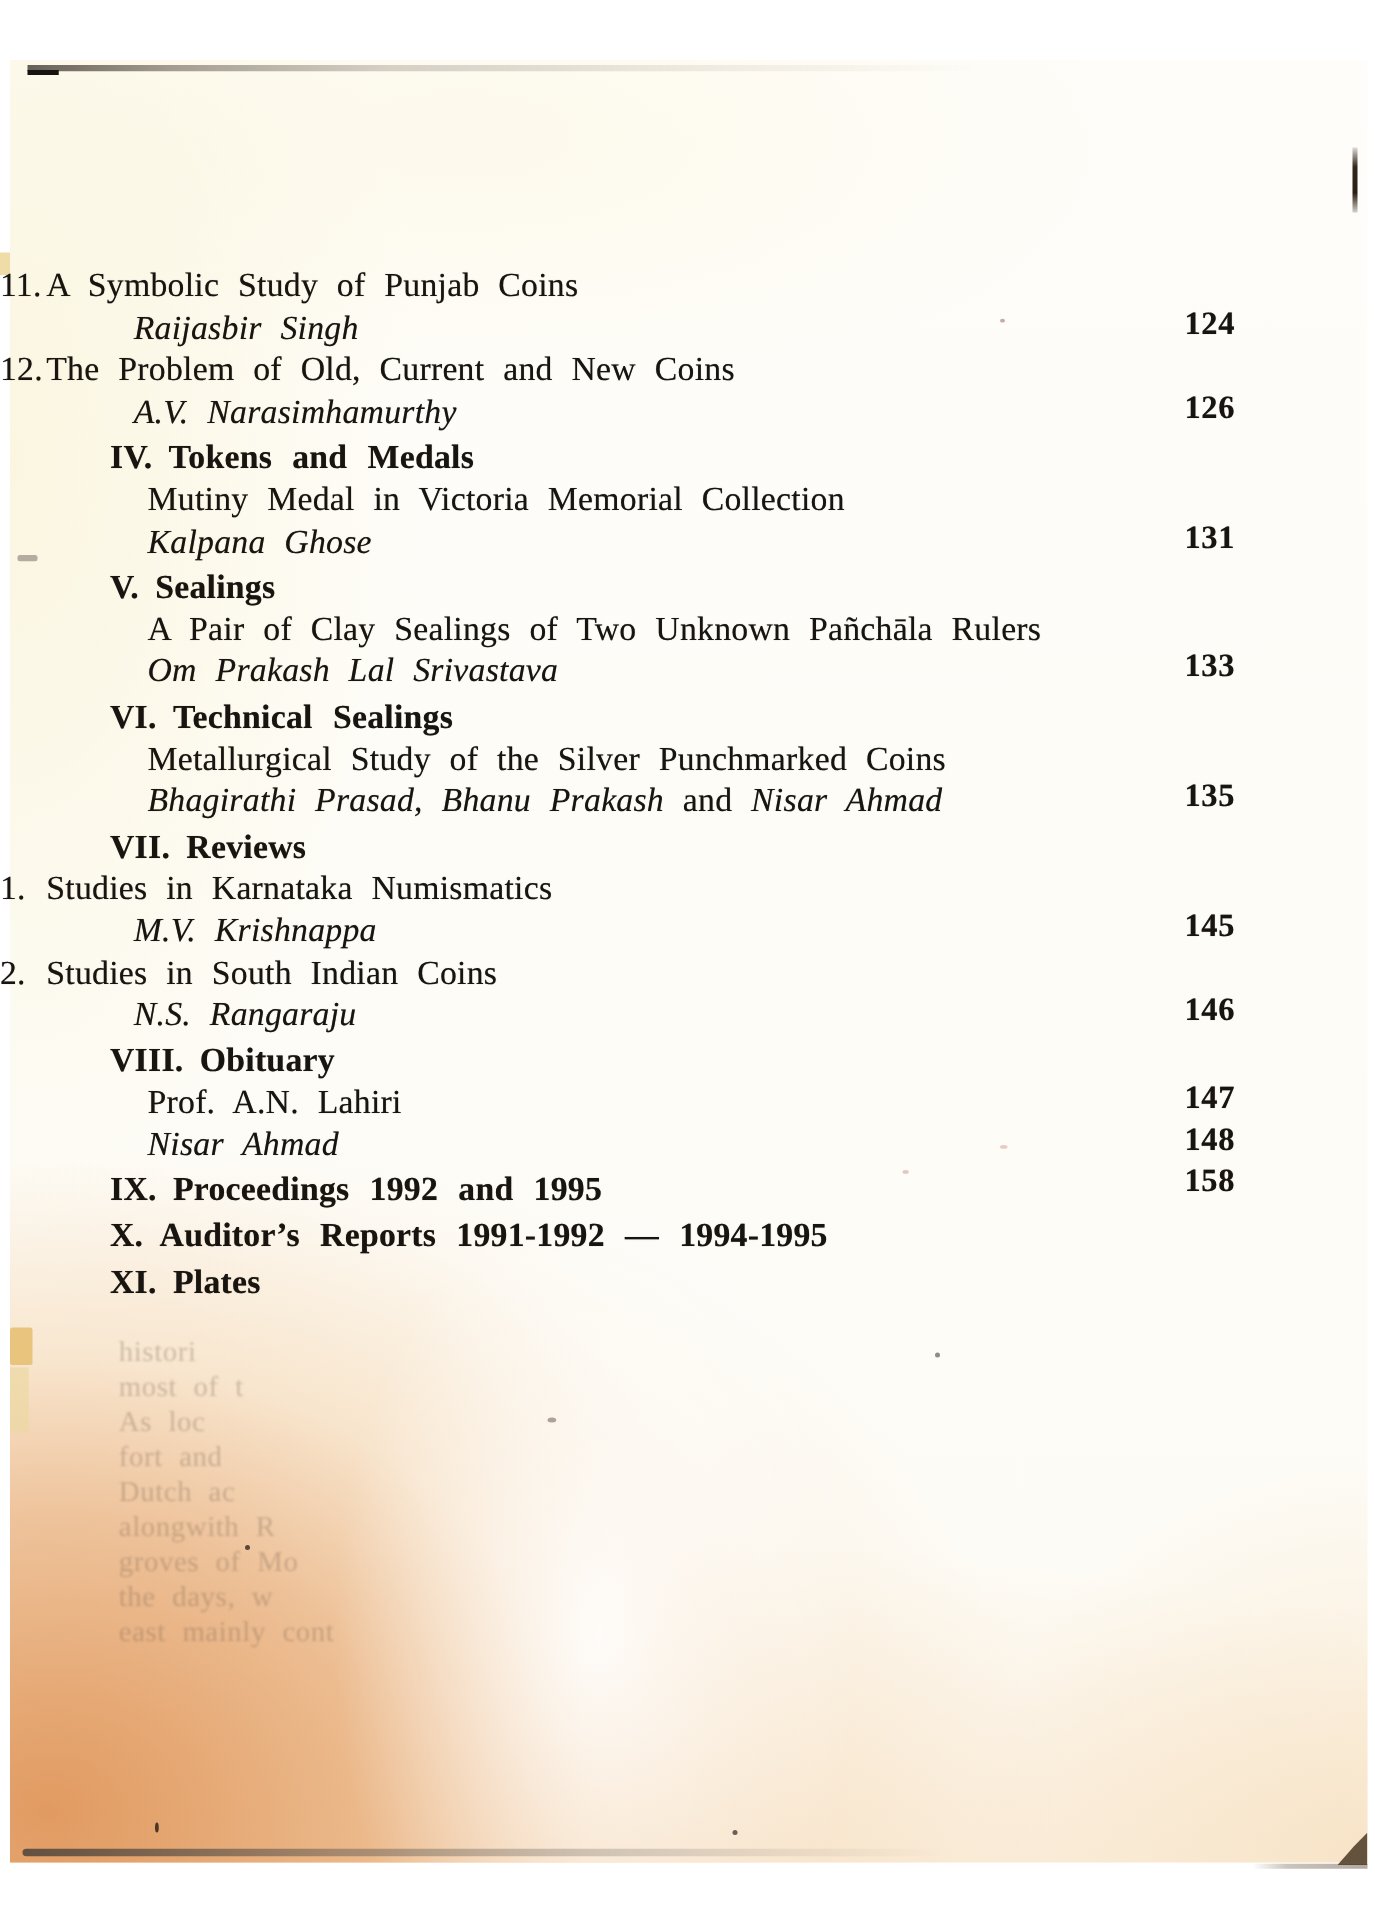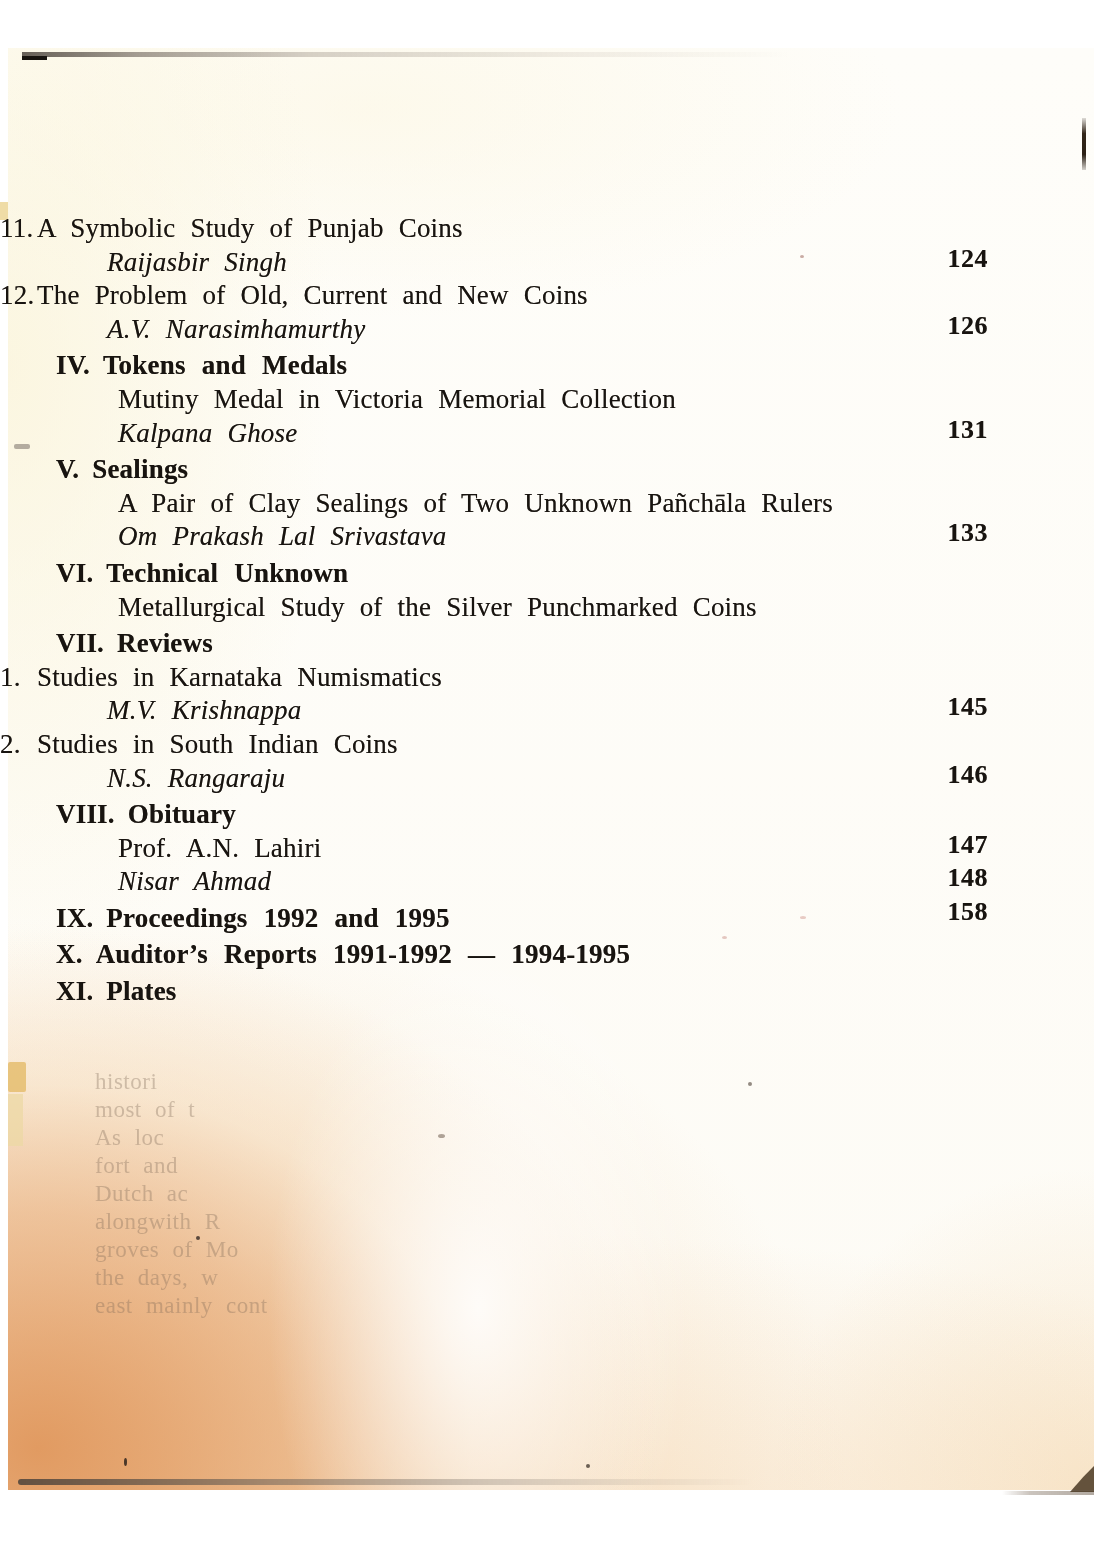--- a/index.html
+++ b/index.html
@@ -44,21 +44,21 @@
   .bleed{
     position:absolute;left:95px;top:1068px;width:420px;
     font-size:23px;line-height:28px;color:rgba(122,102,85,0.34);
     filter:blur(0.7px);white-space:nowrap;letter-spacing:0.5px;word-spacing:0.3em;
   }
   
   .toc{position:absolute;left:0;top:212px;width:1100px;color:#181410;}
   .row{position:relative;line-height:33.6px;font-size:27px;white-space:nowrap;
        word-spacing:0.30em;letter-spacing:0.2px;
        text-shadow:0 0 0.6px rgba(25,18,10,0.55);}
-  .row.section{font-weight:700;padding-left:56px;padding-top:3px;word-spacing:0.34em;}
+  .row.section{font-weight:700;padding-left:88px;padding-top:3px;word-spacing:0.34em;}
   .row.section .num{margin-right:13px;}
   .row.item.numbered{}
   .row.item.numbered .num{display:inline-block;width:37px;}
   .row.item.plain{padding-left:118px;}
   .row.author.sub{padding-left:107px;}
   .row.author.plain{padding-left:118px;}
   .seg.it{font-style:italic;}
   .pg{position:absolute;right:112px;top:-4px;font-size:26px;font-style:normal;font-weight:700;
       letter-spacing:0.5px;word-spacing:0;}
 </style>
@@ -104,22 +104,23 @@
       <div class="row item numbered"><span class="num">11.</span><span class="seg">A Symbolic Study of Punjab Coins</span></div>
       <div class="row author sub"><span class="seg it">Raijasbir Singh</span><span class="pg">124</span></div>
       <div class="row item numbered"><span class="num">12.</span><span class="seg">The Problem of Old, Current and New Coins</span></div>
       <div class="row author sub"><span class="seg it">A.V. Narasimhamurthy</span><span class="pg">126</span></div>
       <div class="row section"><span class="num">IV.</span><span class="seg">Tokens and Medals</span></div>
       <div class="row item plain"><span class="seg">Mutiny Medal in Victoria Memorial Collection</span></div>
       <div class="row author plain"><span class="seg it">Kalpana Ghose</span><span class="pg">131</span></div>
       <div class="row section"><span class="num">V.</span><span class="seg">Sealings</span></div>
       <div class="row item plain"><span class="seg">A Pair of Clay Sealings of Two Unknown Pañchāla Rulers</span></div>
       <div class="row author plain"><span class="seg it">Om Prakash Lal Srivastava</span><span class="pg">133</span></div>
-      <div class="row section"><span class="num">VI.</span><span class="seg">Technical Unknown</span></div>
+      <div class="row section"><span class="num">VI.</span><span class="seg">Technical Sealings</span></div>
       <div class="row item plain"><span class="seg">Metallurgical Study of the Silver Punchmarked Coins</span></div>
+      <div class="row author plain"><span class="seg it">Bhagirathi Prasad, Bhanu Prakash</span><span class="seg"> and </span><span class="seg it">Nisar Ahmad</span><span class="pg">135</span></div>
       <div class="row section"><span class="num">VII.</span><span class="seg">Reviews</span></div>
       <div class="row item numbered"><span class="num">1.</span><span class="seg">Studies in Karnataka Numismatics</span></div>
       <div class="row author sub"><span class="seg it">M.V. Krishnappa</span><span class="pg">145</span></div>
       <div class="row item numbered"><span class="num">2.</span><span class="seg">Studies in South Indian Coins</span></div>
       <div class="row author sub"><span class="seg it">N.S. Rangaraju</span><span class="pg">146</span></div>
       <div class="row section"><span class="num">VIII.</span><span class="seg">Obituary</span></div>
       <div class="row author plain"><span class="seg">Prof. A.N. Lahiri</span><span class="pg">147</span></div>
       <div class="row author plain"><span class="seg it">Nisar Ahmad</span><span class="pg">148</span></div>
       <div class="row section"><span class="num">IX.</span><span class="seg">Proceedings 1992 and 1995</span><span class="pg">158</span></div>
       <div class="row section"><span class="num">X.</span><span class="seg">Auditor’s Reports 1991-1992 — 1994-1995</span></div>

